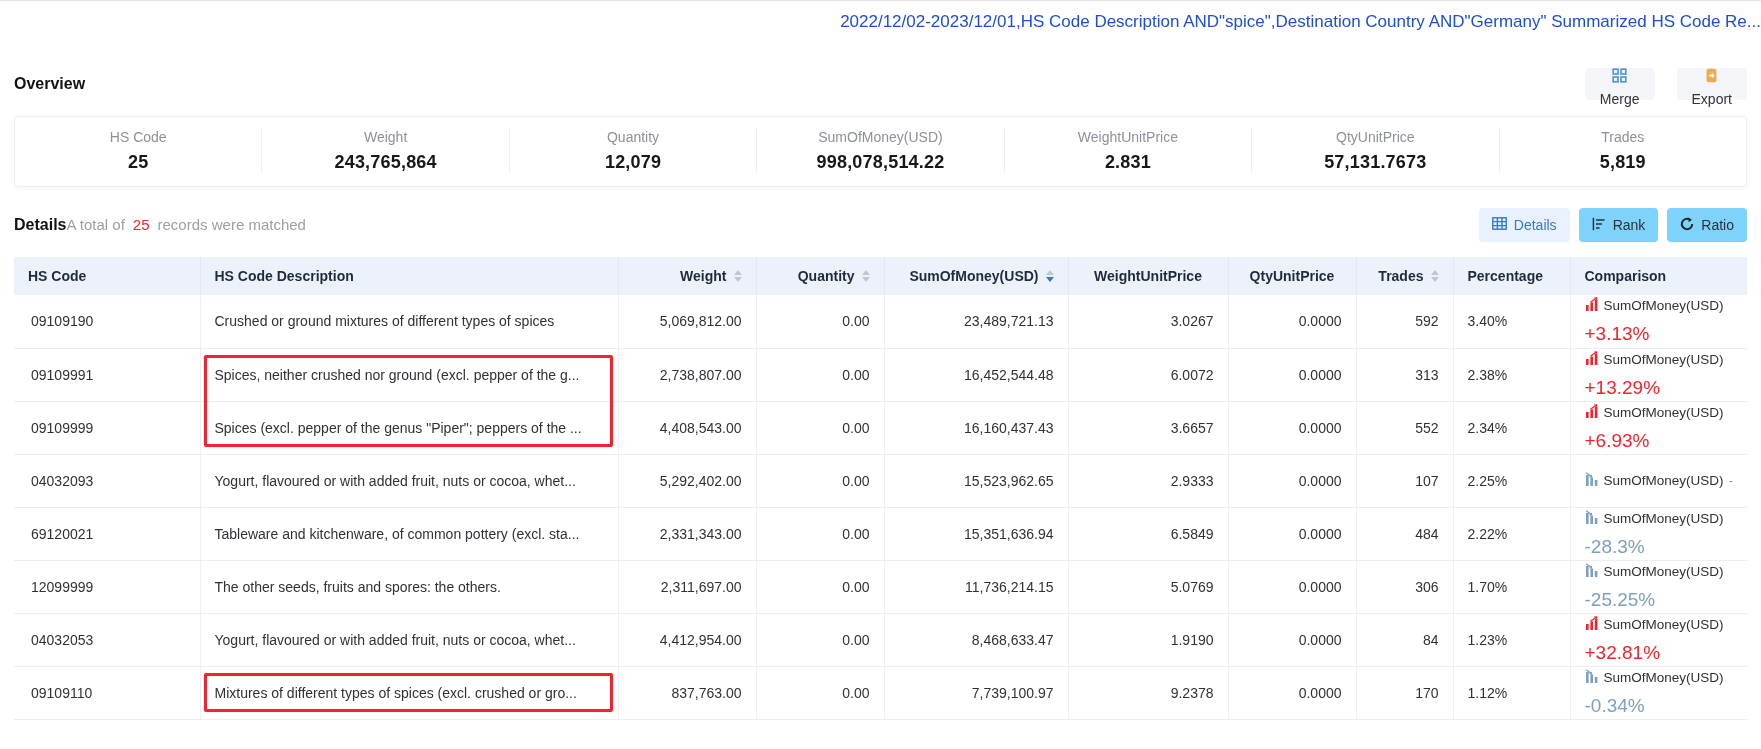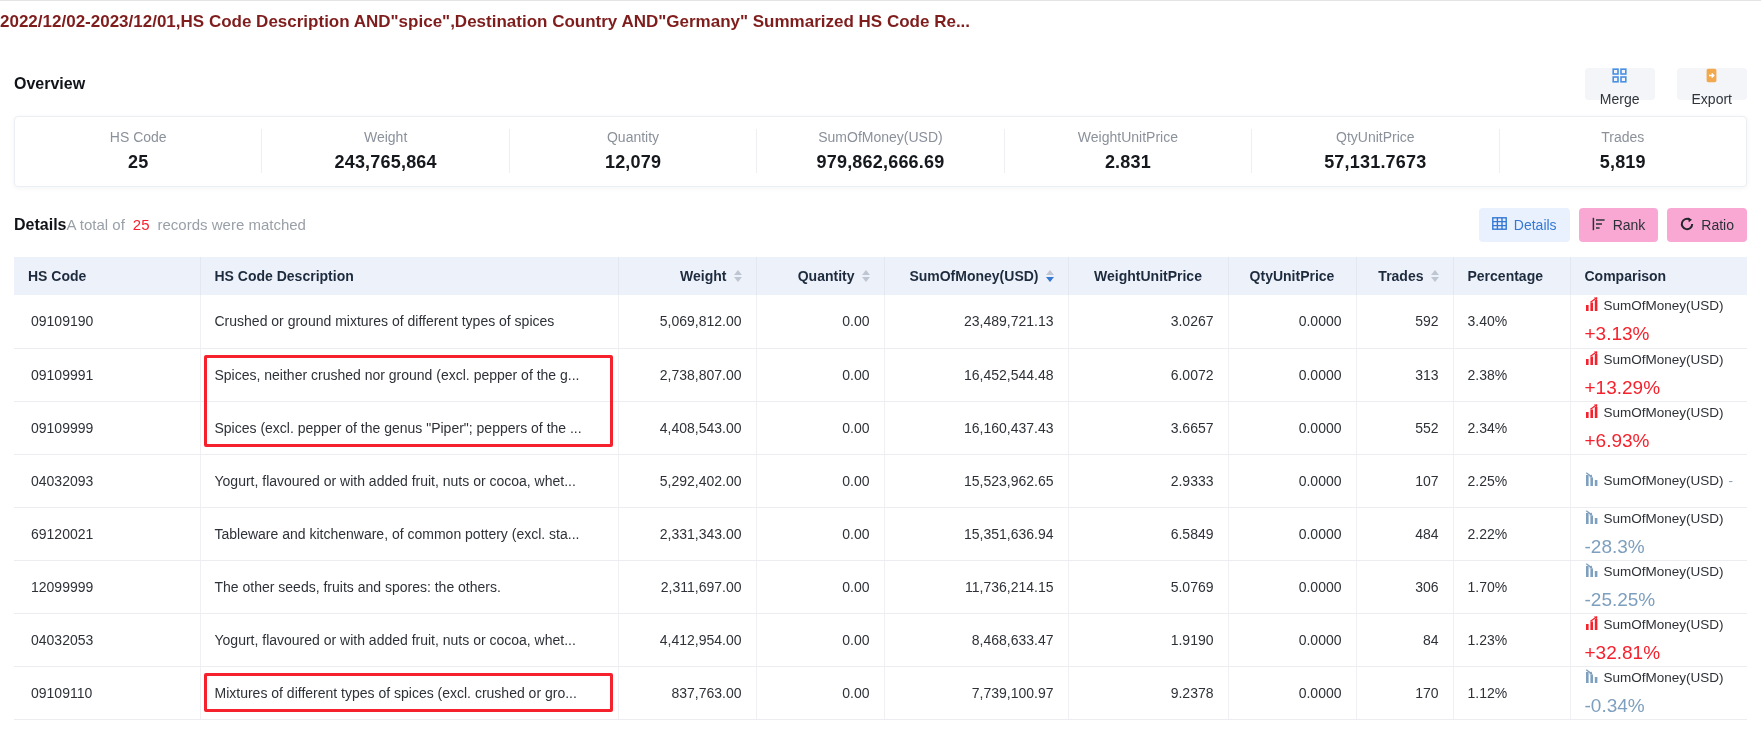--- a/index.html
+++ b/index.html
@@ -2,21 +2,21 @@
 <html><head>
 <meta charset="utf-8">
 <style>
   * { box-sizing: border-box; }
   html,body { margin:0; padding:0; }
   body {
     width:1761px; height:749px; overflow:hidden; background:#ffffff;
     font-family:"Liberation Sans","DejaVu Sans",sans-serif;
     border-top:1px solid #e3e3e3;
   }
-  .title-bar { text-align:left; padding-top:11px; font-size:17px; font-weight:700; color:#7f1d1d; }
+  .title-bar { text-align:right; padding-top:11px; font-size:17px; font-weight:400; color:#1d4ed8; }
 
   .section-row { display:flex; justify-content:space-between; align-items:center; margin:36px 14px 0; }
   .overview-heading, .details-heading { font-size:16px; font-weight:700; color:#101318; }
 
   .btn-group { display:flex; gap:22px; }
   .btn {
     display:inline-flex; align-items:center; gap:8px; background:#f3f5f8; border-radius:4px;
     height:32px; padding:0 15px; font-size:14px; color:#30353c; cursor:pointer; user-select:none;flex-direction:column;
   }
   .btn svg { display:block; }
@@ -32,21 +32,21 @@
   .stat-value { font-size:18px; font-weight:700; color:#15181d; margin-top:7px; letter-spacing:.2px; }
 
   .details-bar { display:flex; justify-content:space-between; align-items:center; margin:21px 14px 0; }
   .details-left { display:flex; align-items:baseline; }
   .matched-text { color:#9aa0a8; font-size:15px; }
   .matched-count { color:#f5222d; font-size:15px; margin:0 8px; }
 
   .view-group { display:flex; gap:9px; }
   .view-btn {
     display:inline-flex; align-items:center; gap:7px; height:34px; padding:0 13px; border-radius:4px;
-    background:#f9a8d4; font-size:14px; color:#2c3138; cursor:pointer; user-select:none;
+    background:#7dd3fc; font-size:14px; color:#2c3138; cursor:pointer; user-select:none;
   }
   .view-btn.active { background:#e8f1fd; color:#3578d3; }
 
   .table-wrap { position:relative; margin:15px 14px 0; }
   table { border-collapse:collapse; table-layout:fixed; width:1733px; }
   thead th {
     height:38px; background:#edf1f9; font-size:14px; color:#1d2b3e; font-weight:700;
     padding:0 14px; border-right:1px solid #e2e7f1; cursor:default;
   }
   thead th:last-child { border-right:none; }
@@ -115,21 +115,21 @@
     <div class="stat">
       <div class="stat-label">Weight</div>
       <div class="stat-value">243,765,864</div>
     </div>
     <div class="stat">
       <div class="stat-label">Quantity</div>
       <div class="stat-value">12,079</div>
     </div>
     <div class="stat">
       <div class="stat-label">SumOfMoney(USD)</div>
-      <div class="stat-value">979,862,666.69</div>
+      <div class="stat-value">998,078,514.22</div>
     </div>
     <div class="stat">
       <div class="stat-label">WeightUnitPrice</div>
       <div class="stat-value">2.831</div>
     </div>
     <div class="stat">
       <div class="stat-label">QtyUnitPrice</div>
       <div class="stat-value">57,131.7673</div>
     </div>
     <div class="stat">

